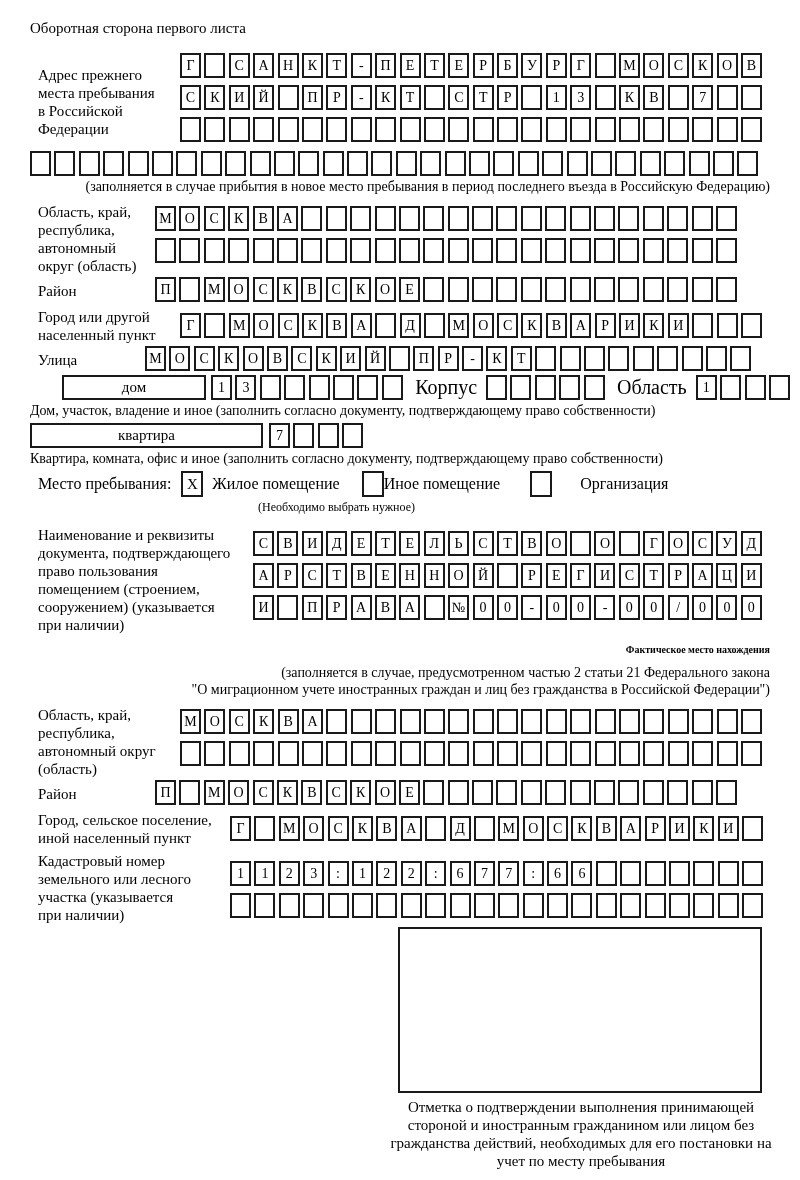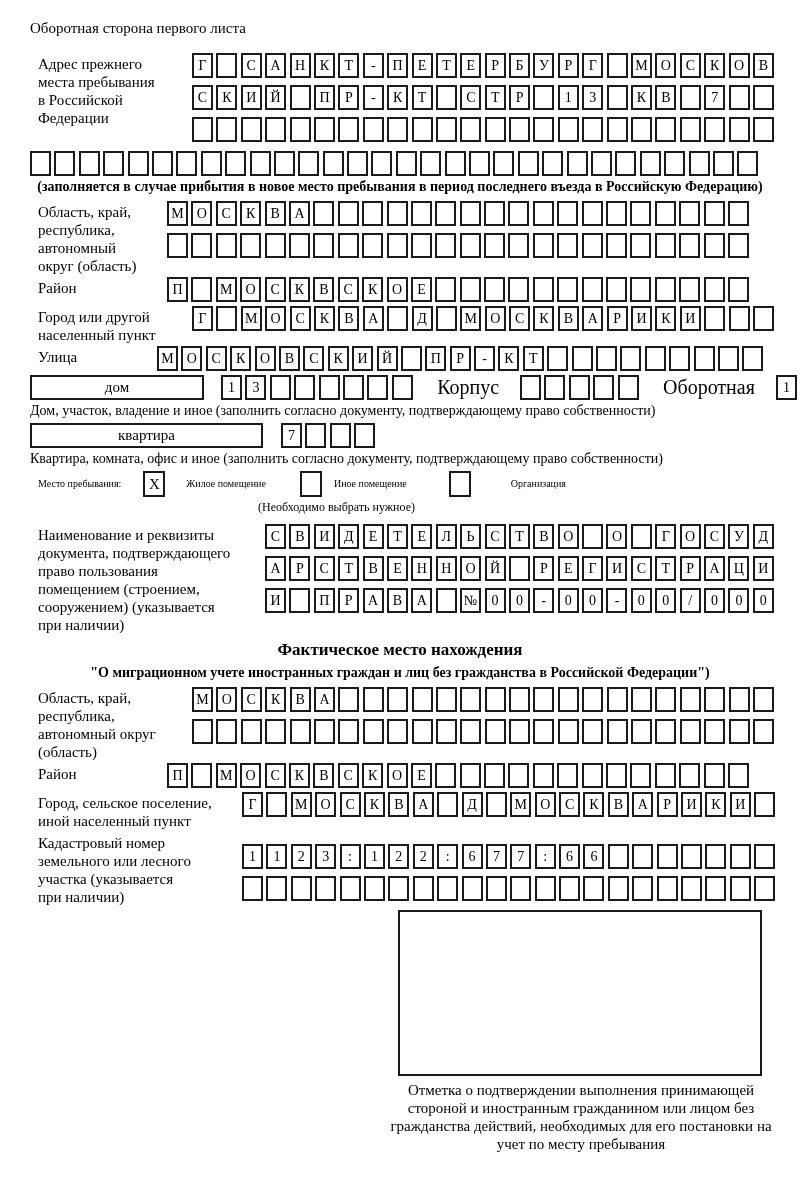--- a/index.html
+++ b/index.html
@@ -3,38 +3,38 @@
 <meta charset="utf-8">
 <style>
   html,body{margin:0;padding:0;background:#fff;}
   body{
     width:800px;height:1180px;overflow:hidden;color:#000;
     font-family:"Liberation Serif","DejaVu Serif",serif;
     font-size:15px;position:relative;
   }
   .page{padding:20px 30px 0 30px;box-sizing:border-box;}
   .title{text-align:left;padding-right:28px;font-size:15px;margin-bottom:16px;}
-  .row{display:flex;align-items:flex-start;gap:12px;}
+  .row{display:flex;align-items:center;}
   .lbl{white-space:pre-line;font-size:15px;line-height:18px;padding:2px 4px 0 8px;box-sizing:border-box;flex:0 0 auto;}
   .lw115{width:115px;} .lw125{width:125px;} .lw150{width:150px;} .lw200{width:200px;} .lw223{width:223px;}
   .cells{display:flex;flex-wrap:nowrap;flex:0 0 auto;}
   .cell{
     flex:0 0 auto;width:21px;height:25px;margin-right:3.4px;box-sizing:border-box;
     border:2px solid #1a1a1a;text-align:center;font-size:14px;line-height:21px;
     font-family:"Liberation Serif",serif;
   }
   .cellstack .cells{margin-bottom:7px;}
   .mb2{margin-bottom:2px;} .mb4{margin-bottom:4px;} .mb6{margin-bottom:6px;} .mb8{margin-bottom:8px;}
-  .note{font-size:14px;text-align:center;line-height:17px;white-space:nowrap;font-weight:bold;}
+  .note{font-size:14px;text-align:right;line-height:17px;white-space:nowrap;}
   .sechead{font-weight:bold;font-size:16px;text-align:center;line-height:20px;}
   .wide{border:2px solid #1a1a1a;height:25px;box-sizing:border-box;display:flex;align-items:center;justify-content:center;font-size:15px;flex:0 0 auto;}
   .inlbl{font-size:20px;line-height:25px;margin:0 9px;white-space:nowrap;}
   .caption{font-size:14px;line-height:17px;padding-left:8px;white-space:nowrap;}
   .chk{flex:0 0 auto;width:22px;height:26px;box-sizing:border-box;border:2px solid #1a1a1a;text-align:center;font-size:15px;line-height:22px;}
-  .optlbl{font-size:10px;line-height:26px;white-space:nowrap;}
+  .optlbl{font-size:16px;line-height:26px;white-space:nowrap;}
   .mestonote{font-size:12px;line-height:17px;margin-left:228px;}
   .stamp{margin-left:368px;width:364px;height:166px;border:2px solid #1a1a1a;box-sizing:border-box;}
   .stampcap{margin-left:358px;width:386px;text-align:center;font-size:15px;line-height:18px;margin-top:5px;}
   .kadrows{margin-top:12px;}
 </style>
 </head>
 <body>
 
 <div class="page">
 
@@ -308,40 +308,40 @@
         <span class="cell"></span>
         <span class="cell"></span>
         <span class="cell"></span>
         <span class="cell"></span>
         <span class="cell"></span>
         <span class="cell"></span>
       </div>
   </div>
 
   <div class="row mb2">
-    <div class="wide" style="width:174px;">дом</div>
+    <div class="wide" style="width:144px;margin-left:32px;">дом</div>
     <div class="cells" style="margin-left:5px;">
         <span class="cell">1</span>
         <span class="cell">3</span>
         <span class="cell"></span>
         <span class="cell"></span>
         <span class="cell"></span>
         <span class="cell"></span>
         <span class="cell"></span>
         <span class="cell"></span>
       </div>
     <div class="inlbl">Корпус</div>
     <div class="cells">
         <span class="cell"></span>
         <span class="cell"></span>
         <span class="cell"></span>
         <span class="cell"></span>
         <span class="cell"></span>
       </div>
-    <div class="inlbl">Оборотная</div>
+    <div class="inlbl">Область</div>
     <div class="cells">
         <span class="cell">1</span>
         <span class="cell"></span>
         <span class="cell"></span>
         <span class="cell"></span>
       </div>
   </div>
   <div class="caption mb4" style="padding-left:0;">Дом, участок, владение и иное (заполнить согласно документу, подтверждающему право собственности)</div>
 
   <div class="row mb2">
@@ -439,21 +439,22 @@
           <span class="cell">0</span>
           <span class="cell">0</span>
           <span class="cell">/</span>
           <span class="cell">0</span>
           <span class="cell">0</span>
           <span class="cell">0</span>
         </div>
     </div>
   </div>
 
-  <div class="sechead mb4" style="font-size:17px;">Фактическое место нахождения</div>
+  <div class="sechead mb4" style="font-size:10px;text-align:right;">Фактическое место нахождения</div>
+  <div class="note">(заполняется в случае, предусмотренном частью 2 статьи 21 Федерального закона</div>
   <div class="note mb6">"О миграционном учете иностранных граждан и лиц без гражданства в Российской Федерации")</div>
 
   <div class="row mb2">
     <div class="lbl lw150">Область, край,
 республика,
 автономный округ
 (область)</div>
     <div class="cellstack">
       <div class="cells">
           <span class="cell">М</span>

